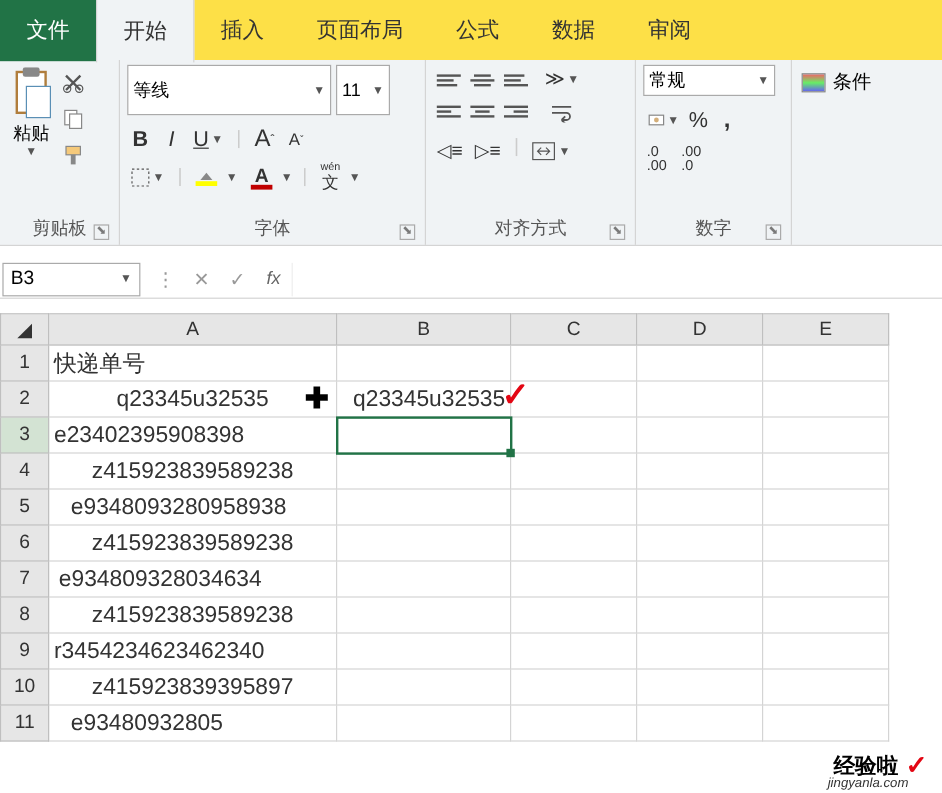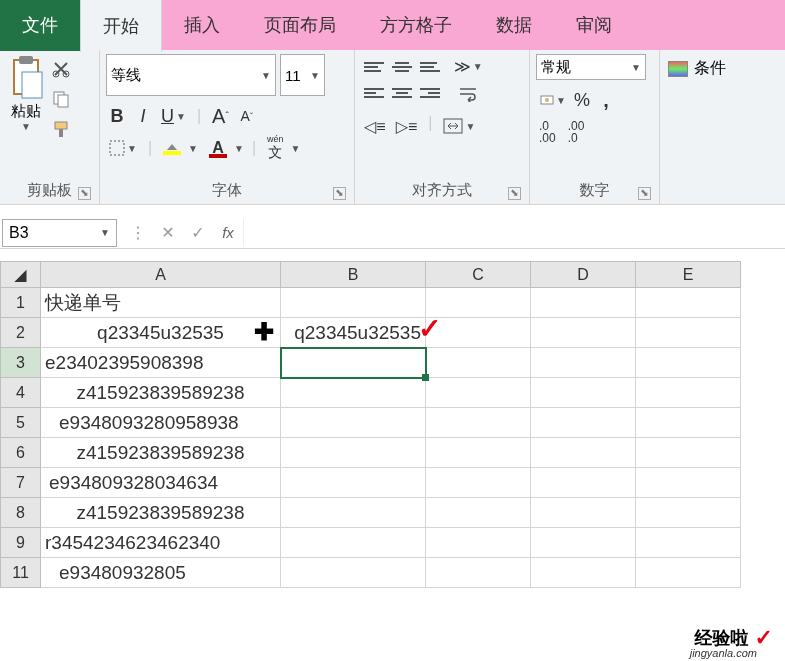--- a/index.html
+++ b/index.html
@@ -1,19 +1,19 @@
 <!DOCTYPE html>
 <html><head>
   <meta charset="utf-8">
   <style>
     * { margin: 0; padding: 0; box-sizing: border-box; font-family: "Microsoft YaHei", Arial, sans-serif; }
     body { width: 785px; height: 661px; background: #fff; overflow: hidden; position: relative; }
     
     
-    .tabs { display: flex; background: #f9a8d4; height: 50px; border-bottom: 0; align-items: center; }
+    .tabs { display: flex; background: #fde047; height: 50px; border-bottom: 0; align-items: center; }
     .tab { padding: 14px 22px; font-size: 18px; color: #333; cursor: pointer; }
     .tab.file { background: #217346; color: #fff; }
     .tab.active { background: #f0f3f5; border-top: 1px solid #d4d4d4; border-left: 1px solid #d4d4d4; border-right: 1px solid #d4d4d4; }
     
     
     .ribbon { display: flex; background: #f0f3f5; height: 155px; border-bottom: 1px solid #d4d4d4; }
     .group { display: flex; flex-direction: column; padding: 4px 6px 2px 6px; border-right: 1px solid #d4d4d4; justify-content: space-between; }
     .group-content { display: flex; flex-direction: column; gap: 4px; flex: 1; }
     .group-label { text-align: center; font-size: 15px; color: #555; padding: 4px 0 2px 0; position: relative; }
     .group-dialog { position: absolute; right: 2px; bottom: 2px; font-size: 10px; color: #7a7a7a; border: 1px solid #aaa; width: 13px; height: 13px; line-height: 10px; text-align: center; }
@@ -73,21 +73,21 @@
     .style-icon { width: 20px; height: 16px; border: 1px solid #888; display: inline-block; }
   </style>
 </head>
 <body>
 
 <div class="tabs">
   <div class="tab file">文件</div>
   <div class="tab active">开始</div>
   <div class="tab">插入</div>
   <div class="tab">页面布局</div>
-  <div class="tab">方方格子</div>
+  <div class="tab">公式</div>
   <div class="tab">数据</div>
   <div class="tab">审阅</div>
 </div>
 
 <div class="ribbon">
 
   <div class="group clipboard" style="width:100px">
     <div class="group-content">
       <div class="clipboard-row">
         <div class="paste-wrap">
@@ -380,20 +380,28 @@
       </tr>
   <tr>
         <td class="row-head">9</td>
         <td>r3454234623462340</td>
         <td></td>
         <td></td>
         <td></td>
         <td></td>
       </tr>
   <tr>
+        <td class="row-head">10</td>
+        <td style="text-align:center">z415923839395897</td>
+        <td></td>
+        <td></td>
+        <td></td>
+        <td></td>
+      </tr>
+  <tr>
         <td class="row-head">11</td>
         <td style="padding-left:18px">e93480932805</td>
         <td></td>
         <td></td>
         <td></td>
         <td></td>
       </tr>
 </tbody>
   </table>
 

